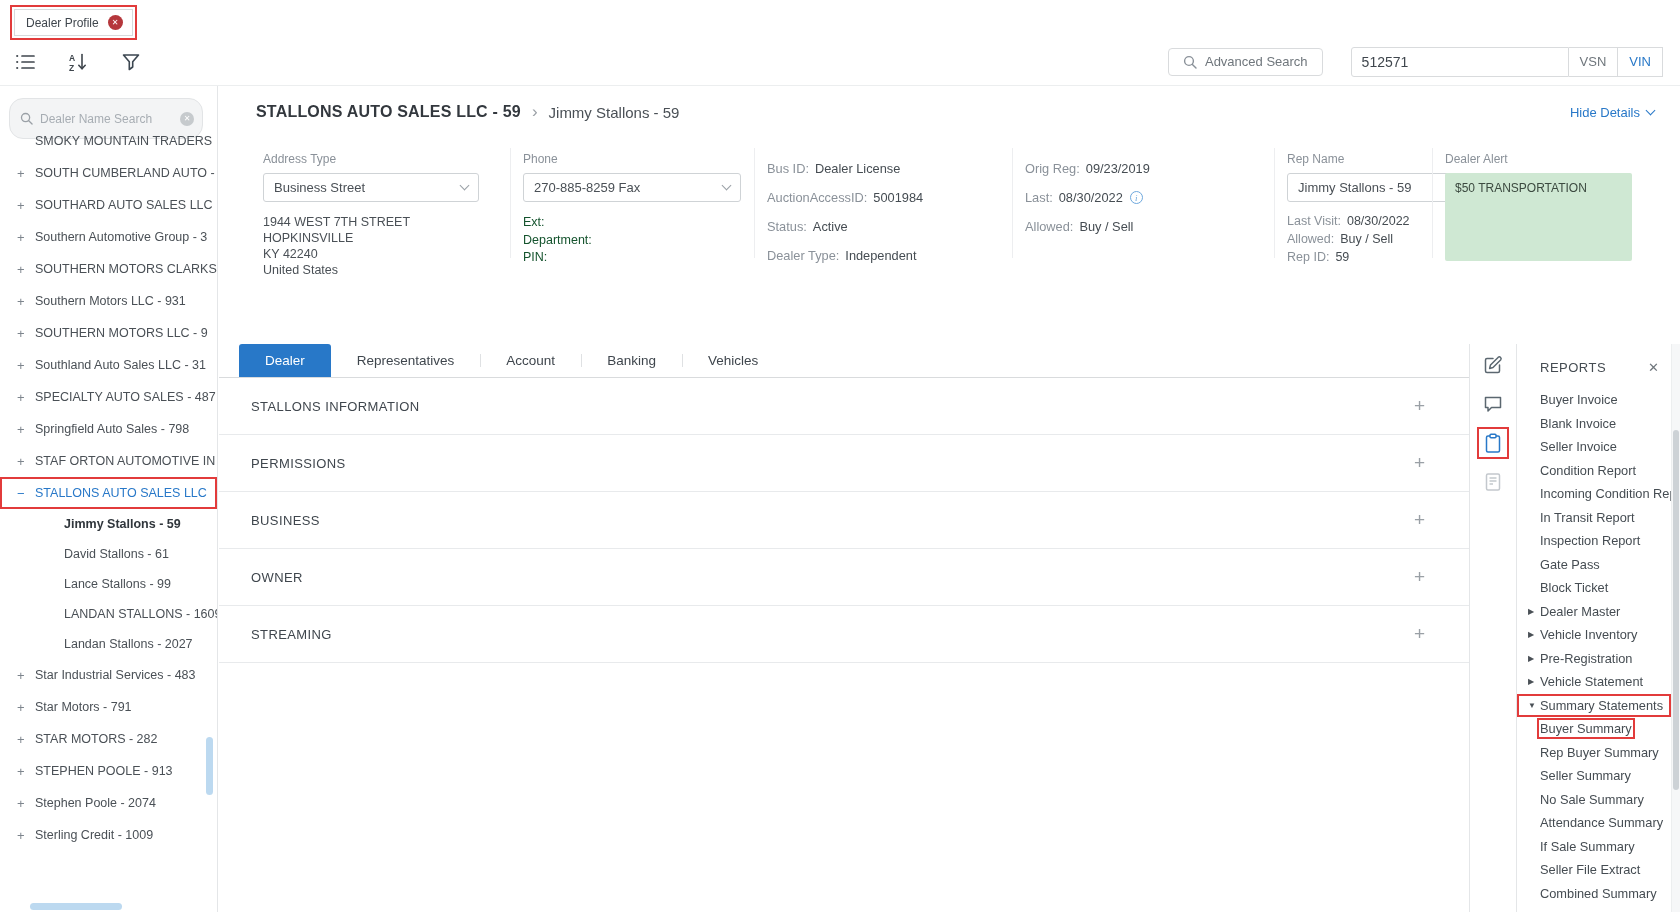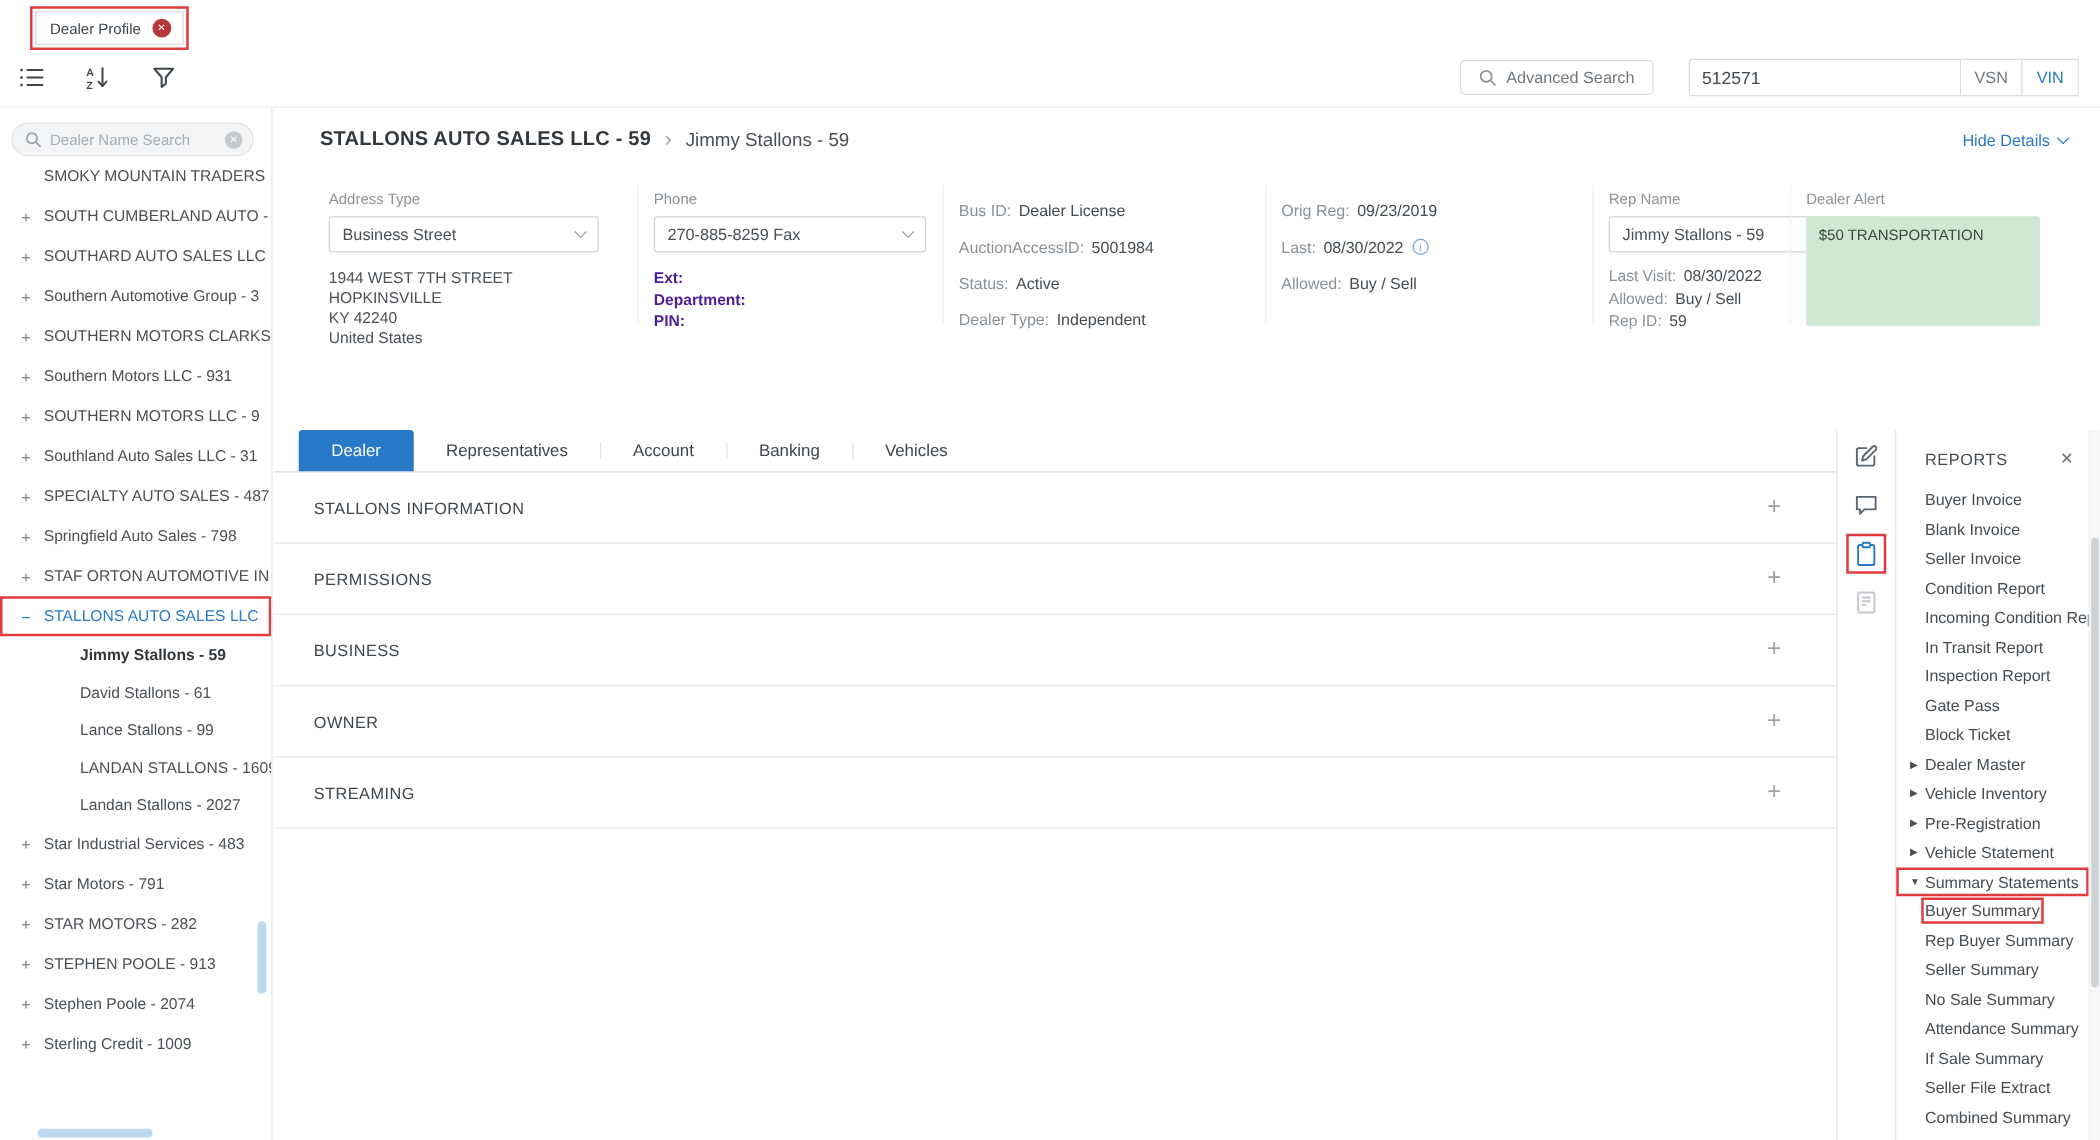--- a/index.html
+++ b/index.html
@@ -2,21 +2,21 @@
 <html style="--accent: #2878c8; --annotation_red: #e23b3b; --alert_green: #cfe8d3;"><head>
 <meta charset="utf-8">
 <style>
   * { margin:0; padding:0; box-sizing:border-box; }
   html,body { width:1680px; height:912px; }
   body { font-family:"Liberation Sans","DejaVu Sans",sans-serif; background:#fff; color:#454c52;
          position:relative; overflow:hidden; font-size:13px; }
   .app { position:absolute; inset:0; }
 
   
-  .browser-tab { position:absolute; left:28px; top:9px; height:27px; display:inline-flex; align-items:center;
+  .browser-tab { position:absolute; left:14px; top:9px; height:27px; display:inline-flex; align-items:center;
     gap:9px; padding:0 9px 0 11px; background:#fff; border:1px solid #d8dadc; font-size:12px; color:#3f464d;
     outline:2px solid var(--annotation_red,#e23b3b); outline-offset:2px; z-index:5; cursor:pointer; }
   .tab-close { width:15px; height:15px; border-radius:50%; background:#b5373c; color:#fff;
     display:flex; align-items:center; justify-content:center; font-size:8px; line-height:1; cursor:pointer; }
 
   
   .toolbar { position:absolute; left:0; top:38px; right:0; height:48px; display:flex; align-items:center;
     justify-content:space-between; padding:0 17px 0 12px; border-bottom:1px solid #eceeef; background:#fff; }
   .toolbar-left { display:flex; align-items:center; gap:27px; }
   .icon-btn { background:none; border:none; cursor:pointer; padding:3px; display:flex; align-items:center; }
@@ -27,21 +27,21 @@
   .vsn-input { width:218px; border:1px solid #d9dbdd; border-radius:3px 0 0 3px; padding:0 10px;
     font-size:14px; color:#3f464d; font-family:inherit; outline:none; }
   .seg { display:flex; border:1px solid #d9dbdd; border-left:none; }
   .seg button { background:#fff; border:none; border-left:1px solid #d9dbdd; padding:0 11px; font-size:13px;
     color:#6f767c; font-family:inherit; cursor:pointer; }
   .seg button:first-child { border-left:none; }
   .seg button.active { color:var(--accent,#2878c8); }
 
   
   .sidebar { position:absolute; left:0; top:86px; bottom:0; width:218px; border-right:1px solid #e4e6e8; overflow:hidden; background:#fff; }
-  .dealer-search { position:absolute; left:9px; right:14px; top:12px; height:27px; background:#f3f4f5;
+  .dealer-search { position:absolute; left:9px; right:14px; top:12px; height:41px; background:#f3f4f5;
     border:1px solid #e2e4e6; border-radius:14px; display:flex; align-items:center; padding:0 8px 0 10px; gap:7px; cursor:text; }
   .dealer-search .placeholder { color:#a7adb3; font-size:12px; flex:1; white-space:nowrap; overflow:hidden; }
   .clear-circle { width:14px; height:14px; min-width:14px; border-radius:50%; background:#c6cacd; color:#fff;
     font-size:8px; display:flex; align-items:center; justify-content:center; cursor:pointer; }
   .dealer-list { position:absolute; top:48px; left:0; right:0; bottom:10px; overflow:hidden; }
   .nav-item { display:flex; align-items:center; height:32px; padding:0 20px 0 17px; font-size:12.5px;
     color:#4a5056; white-space:nowrap; overflow:hidden; cursor:pointer; }
   .nav-item .exp { width:18px; min-width:18px; font-size:13px; color:#7d858d; }
   .nav-item.partial { margin-top:-9px; }
   .nav-item.child { height:30px; padding-left:64px; }
@@ -72,21 +72,21 @@
   .c1 { left:44px;  width:216px; }
   .c2 { left:304px; width:218px; }
   .c3 { left:548px; width:250px; padding-top:16px; }
   .c4 { left:806px; width:250px; padding-top:16px; }
   .c5 { left:1068px; width:215px; }
   .c6 { left:1226px; width:187px; }
   .select { margin-top:7px; height:29px; border:1px solid #cfd3d6; border-radius:3px; display:flex; align-items:center;
     justify-content:space-between; padding:0 10px; font-size:13px; color:#4a5056; background:#fff; cursor:pointer; }
   .addr { margin-top:12px; font-size:12.5px; color:#4a5056; line-height:16px; }
   .plist { margin-top:12px; }
-  .plist .k { font-size:12.5px; color:#4c1d95; line-height:17.5px; display:block;font-weight:bold; }
+  .plist .k { font-size:12.5px; color:#14532d; line-height:17.5px; display:block; }
   .kv29 { display:flex; align-items:center; height:29px; font-size:12.8px; }
   .kv29 .k { color:#8a9199; margin-right:6px; }
   .kv29 .v { color:#454c52; }
   .replist { margin-top:10px; }
   .kv18 { display:flex; align-items:center; line-height:18px; font-size:12.5px; }
   .kv18 .k { color:#8a9199; margin-right:6px; }
   .kv18 .v { color:#454c52; }
   .info-icon { display:inline-flex; width:13px; height:13px; min-width:13px; border-radius:50%;
     border:1px solid #6ea8dd; color:#6ea8dd; font-size:9px; align-items:center; justify-content:center;
     margin-left:7px; font-style:italic; font-family:"Liberation Serif",serif; cursor:pointer; }

